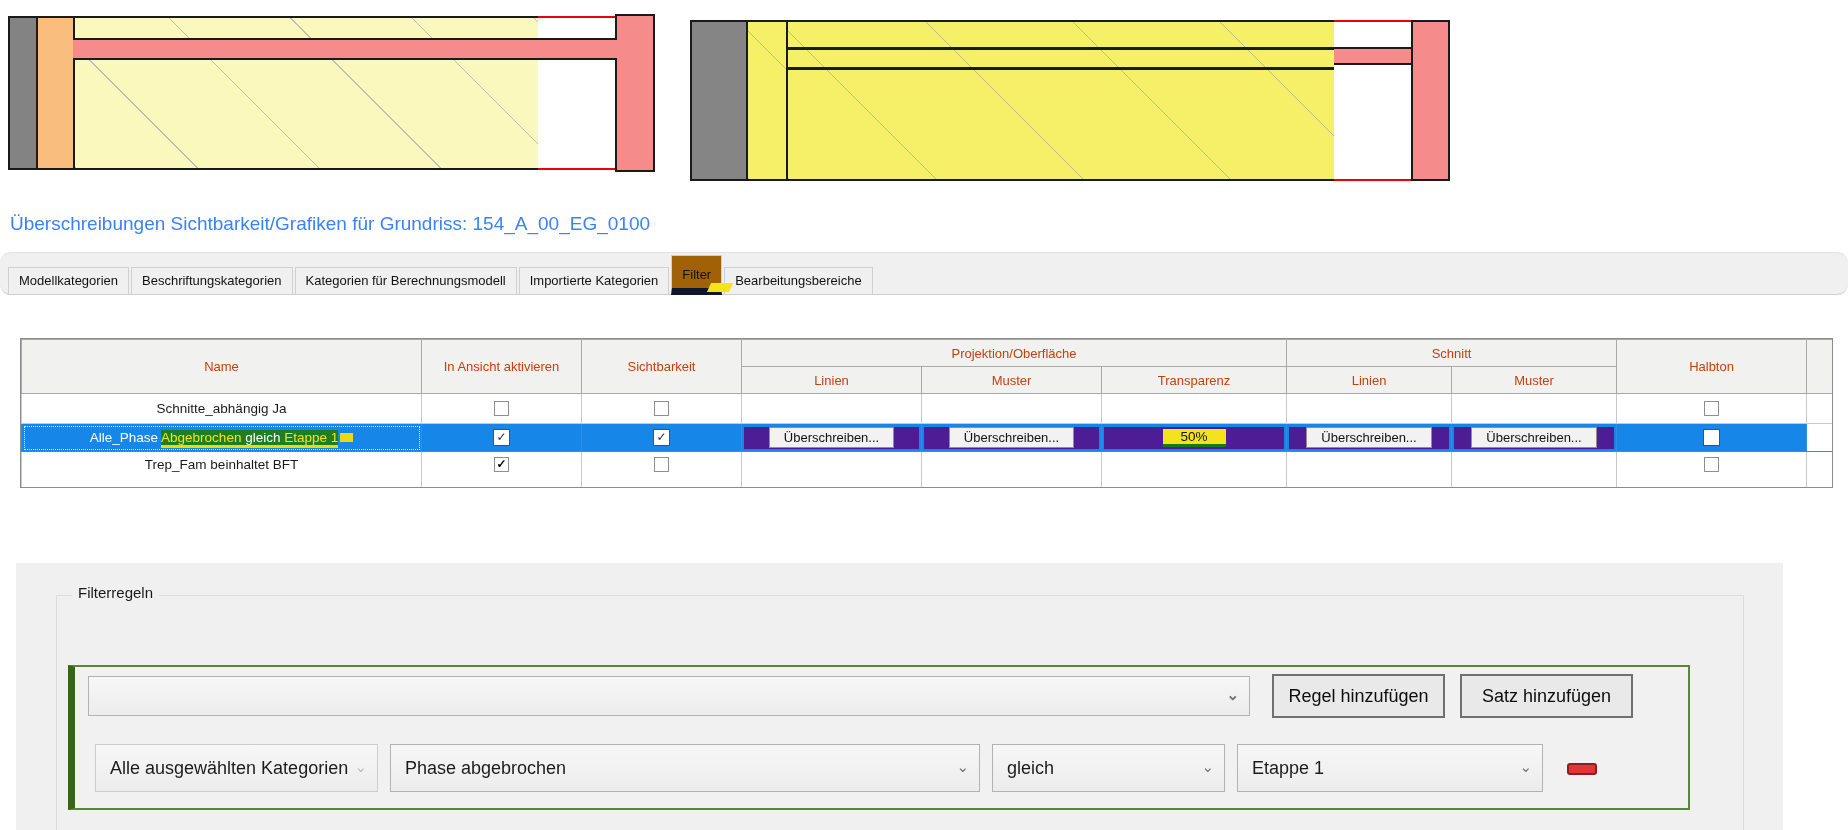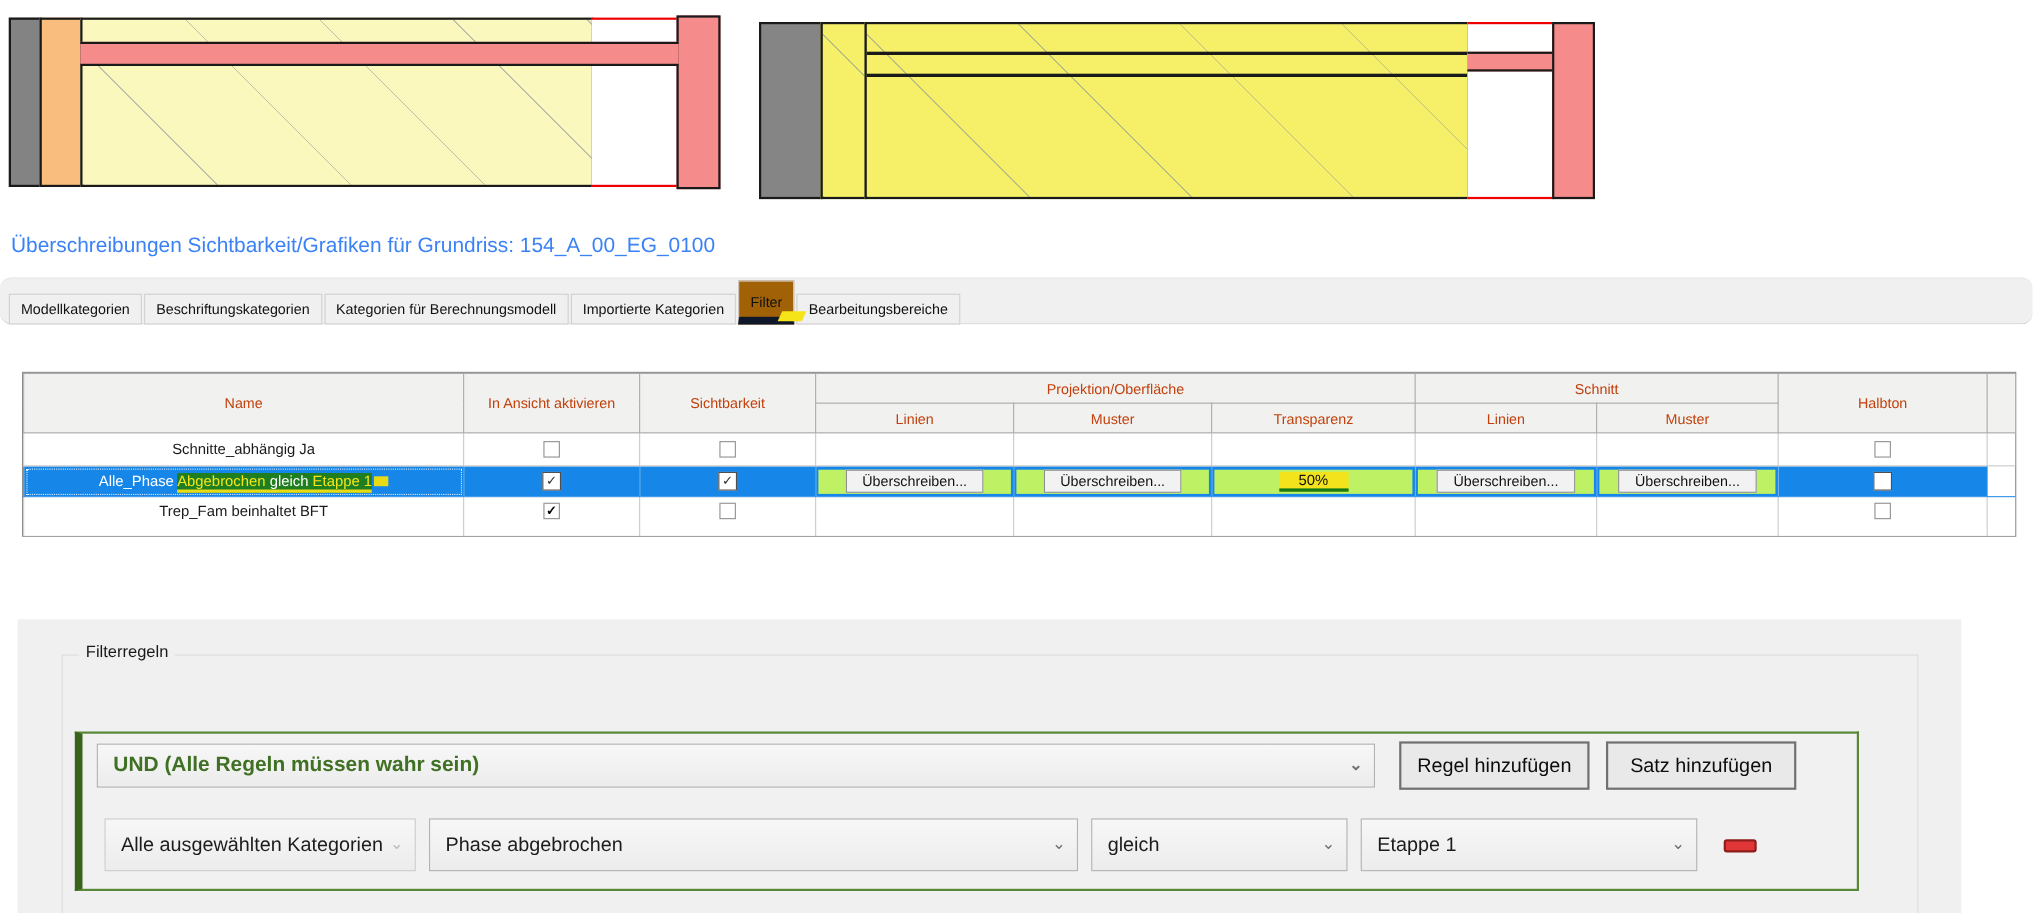--- a/index.html
+++ b/index.html
@@ -35,21 +35,21 @@
   td.namecell{text-align:left;padding-left:7px;}
   tr.sel td{background:#1687e8;border-color:#2f8fe6;color:#fff;}
   td.na{background-color:#ececec;background-image:radial-gradient(#bdbdbd 0.8px,transparent 0.9px);
         background-size:3px 3px;}
   .cb{display:inline-block;width:13px;height:13px;border:1px solid #8f8f8f;background:#fff;
       line-height:13px;font-size:12px;color:#333;text-align:center;vertical-align:middle;}
   tr.sel .cb{width:15px;height:15px;border-color:#4f4f4f;line-height:15px;}
   .cb.big{width:16px;height:16px;line-height:16px;}
   .checkmark{color:#333;}
   .bold-check{font-weight:bold;color:#000;}
-  .cellwhite{background:#bef264;margin:2px;height:22px;display:flex;align-items:center;justify-content:center;}
+  .cellwhite{background:#4c1d95;margin:2px;height:22px;display:flex;align-items:center;justify-content:center;}
   .obtn{background:#f2f2f2;border:1px solid #8f8f8f;font-size:13px;color:#111;
         font-family:"Liberation Sans",sans-serif;padding:1px 14px;line-height:17px;}
   .hl50{background:#f2e31c;border-bottom:3px solid #157a15;padding:0 18px;color:#111;font-size:13.5px;}
   .greenwrap{background:#1f7e1f;border-bottom:3px solid #e9da16;}
   .p-yel{color:#f3e51c;}
   .p-wht{color:#fff;}
   .yellow-tail{display:inline-block;width:13px;height:9px;background:#e9da16;margin-left:2px;vertical-align:baseline;}
   tr.sel td.namecell{outline:1px dotted #dcedff;outline-offset:-3px;}
   
   .fpanel{position:absolute;left:16px;top:515px;width:1767px;height:290px;background:#f0f0f0;margin-top:48px;}
@@ -202,21 +202,20 @@
       </table>
   </div>
 
   <div class="fpanel">
     <div class="fset"></div>
     <div class="fset-label">Filterregeln</div>
 
     <div class="gframe">
 
       <div class="dd primary" style="left:13px;top:9px;width:1162px;height:40px;">
-        <span>UND (Alle Regeln müssen wahr sein)</span>
         <span class="chev">⌄</span>
       </div>
       <button class="pbtn" style="left:1197px;top:7px;width:173px;height:44px;">Regel hinzufügen</button>
       <button class="pbtn" style="left:1385px;top:7px;width:173px;height:44px;">Satz hinzufügen</button>
 
       <div class="dd disabled" style="left:20px;top:77px;width:283px;height:48px;">
         <span>Alle ausgewählten Kategorien</span>
         <span class="chev">⌄</span>
       </div>
       <div class="dd" style="left:315px;top:77px;width:590px;height:48px;">

